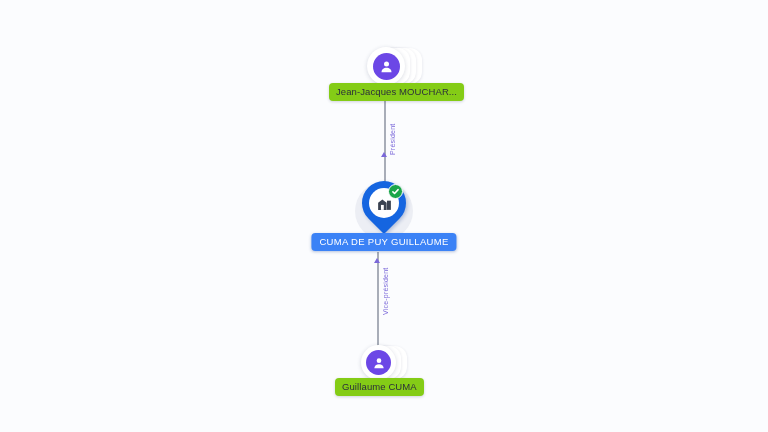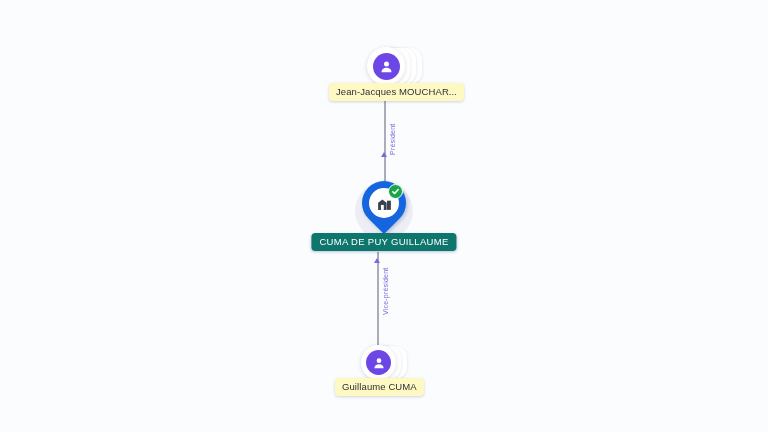--- a/index.html
+++ b/index.html
@@ -94,21 +94,21 @@
     background: #6c47e6;
     border-radius: 50%;
     display: flex;
     align-items: center;
     justify-content: center;
   }
   .avatar-circle svg { display: block; }
 
   .node-label {
     position: absolute;
-    background: #fef9c3;
+    background: #84cc16;
     border-radius: 4px;
     box-shadow: 0 1px 3px rgba(40,50,90,0.20);
     font-size: 9.5px;
     color: #2c2f3a;
     padding: 3px 7px 4px 7px;
     white-space: nowrap;
     letter-spacing: 0.1px;
     user-select: none;
   }
 
@@ -168,21 +168,21 @@
     justify-content: center;
     box-sizing: border-box;
   }
   .verify-badge svg { display: block; }
 
   .company-label {
     position: absolute;
     left: 50%;
     top: 15px;
     transform: translateX(-50%);
-    background: #0f766e;
+    background: #3b82f6;
     color: #ffffff;
     border-radius: 4px;
     font-size: 9.5px;
     letter-spacing: 0.3px;
     padding: 3px 8px 4px 8px;
     white-space: nowrap;
     box-shadow: 0 1px 3px rgba(20,60,140,0.30);
     user-select: none;
   }
 </style>

